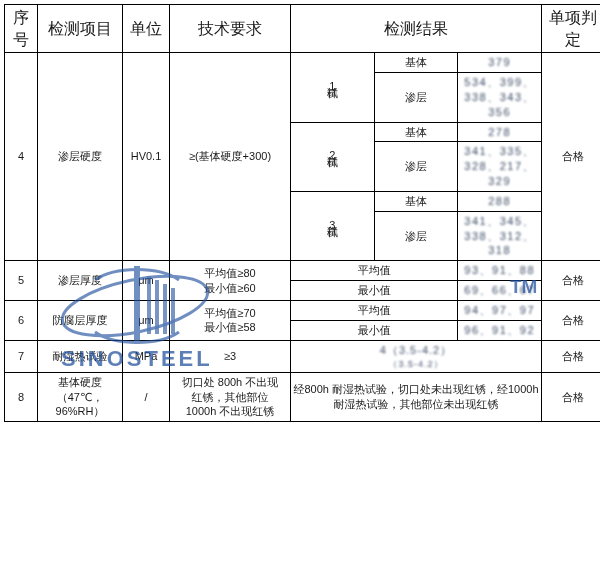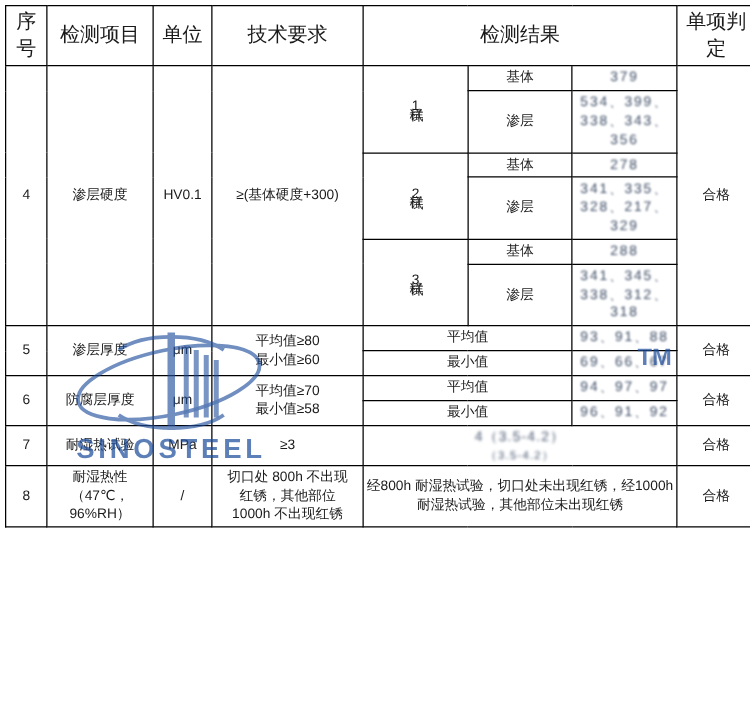--- a/index.html
+++ b/index.html
@@ -197,21 +197,21 @@
         <td colspan="3">
           <span class="reqline blur-strong">4（3.5-4.2）</span>
           <span class="reqline blur-strong small-note">（3.5-4.2）</span>
         </td>
         <td class="c-judge">合格</td>
       </tr>
 
       <tr>
         <td class="c-seq">8</td>
         <td class="c-item bold">
-          <span class="reqline">耐湿热性</span>
+          <span class="reqline">基体硬度</span>
           <span class="reqline">（47℃，</span>
           <span class="reqline">96%RH）</span>
         </td>
         <td class="c-unit">/</td>
         <td class="c-req bold">
           <span class="reqline">切口处 800h 不出现</span>
           <span class="reqline">红锈，其他部位</span>
           <span class="reqline">1000h 不出现红锈</span>
         </td>
         <td colspan="3" class="bold">经800h 耐湿热试验，切口处未出现红锈，经1000h耐湿热试验，其他部位未出现红锈</td>

